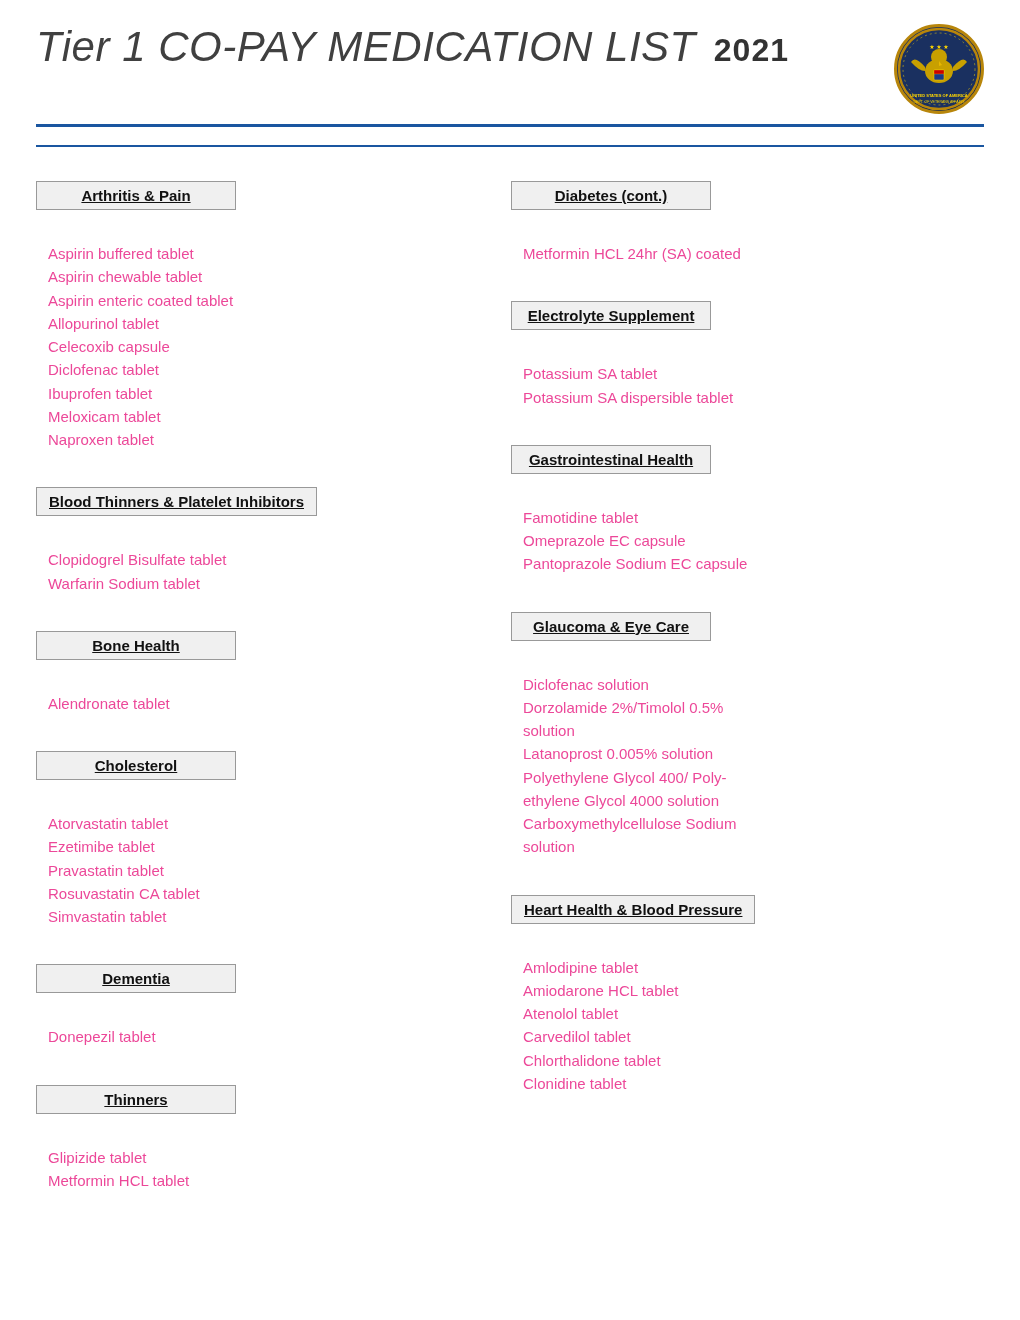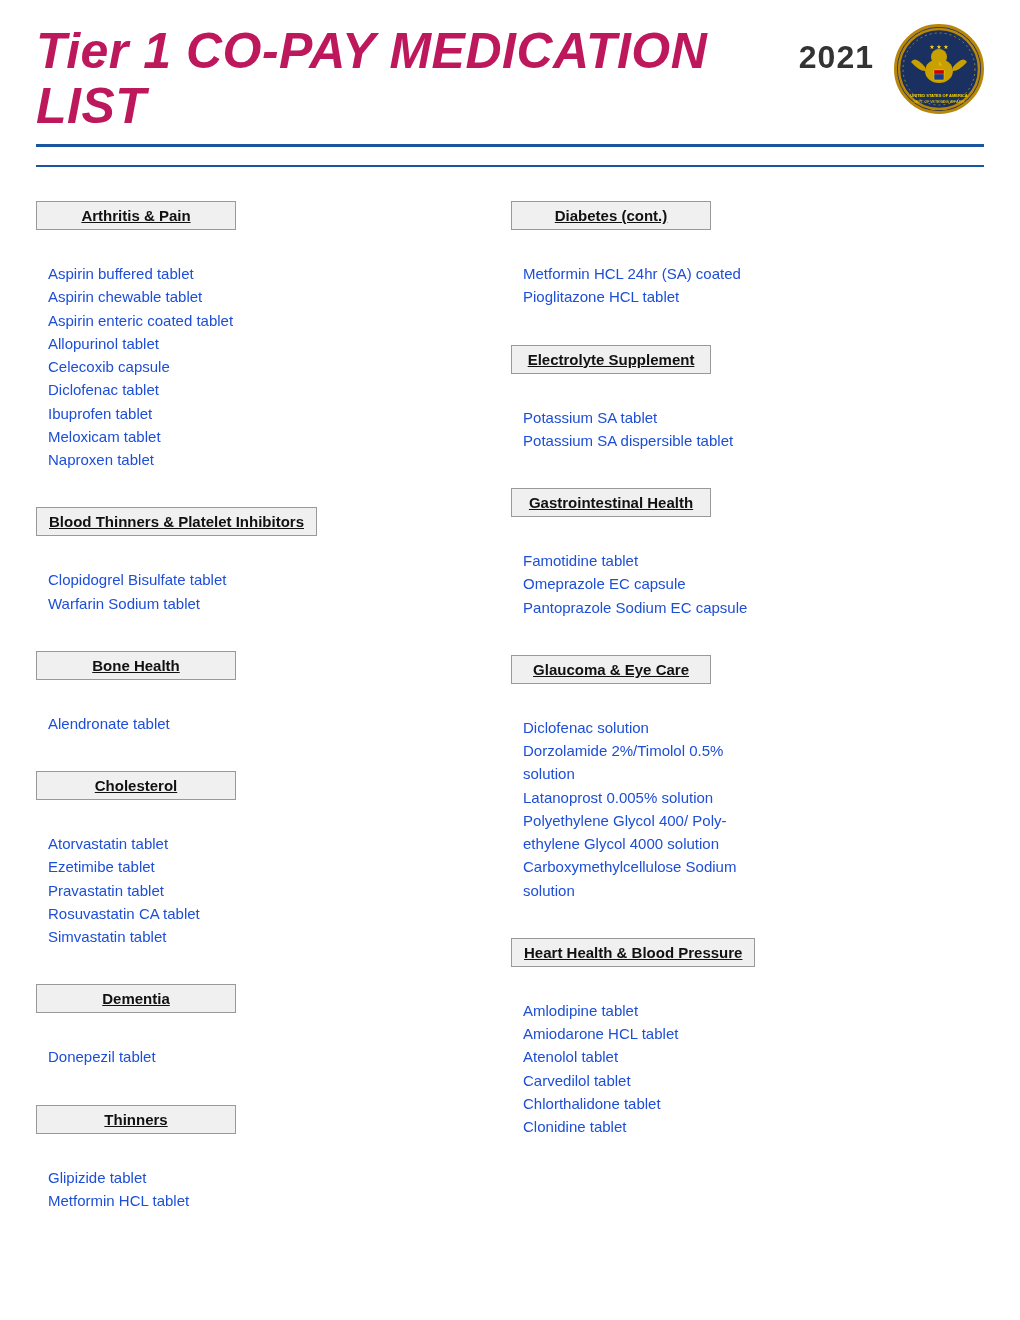--- a/index.html
+++ b/index.html
@@ -25,23 +25,23 @@
       padding-bottom: 10px;
       margin-bottom: 18px;
     }
     .header-title-group {
       display: flex;
       align-items: baseline;
       gap: 18px;
       flex: 1;
     }
     .header-title {
-      font-size: 50px;
-      font-weight: 700;
-      color: #be185d;
+      font-size: 42px;
+      font-weight: 400;
+      color: #404040;
       letter-spacing: 0.5px;
       font-style: italic;
       line-height: 1.1;
     }
     .header-year {
       font-size: 32px;
       font-weight: 900;
       color: #333;
       letter-spacing: 1px;
     }
@@ -100,21 +100,21 @@
       margin-top: 0;
     }
     .med-list {
       list-style: none;
       margin-bottom: 8px;
       padding-left: 12px;
     }
     .med-list li {
       font-size: 15px;
       line-height: 1.55;
-      color: #1d4ed8;
+      color: #ec4899;
     }
     .top-border {
       border-top: 2px solid #1a56a0;
       margin-bottom: 16px;
     }
   </style>
 </head>
 <body>
 
 <div class="page">
@@ -231,21 +231,20 @@
 
     <div class="col-right">
 
       <div class="section-header-wrap">
         <div class="section-header">
           <span class="section-header-label">Diabetes (cont.)</span>
         </div>
       </div>
       <ul class="med-list">
         <li>Metformin HCL 24hr (SA) coated</li>
-        <li>Pioglitazone HCL tablet</li>
       </ul>
 
       <div class="section-header-wrap">
         <div class="section-header">
           <span class="section-header-label">Electrolyte Supplement</span>
         </div>
       </div>
       <ul class="med-list">
         <li>Potassium SA tablet</li>
         <li>Potassium SA dispersible tablet</li>

